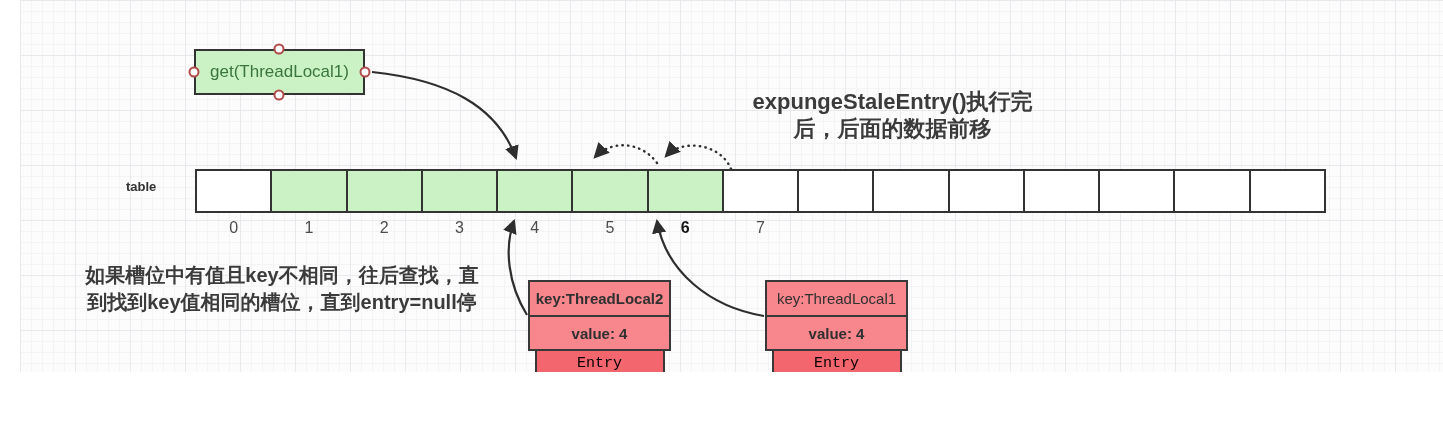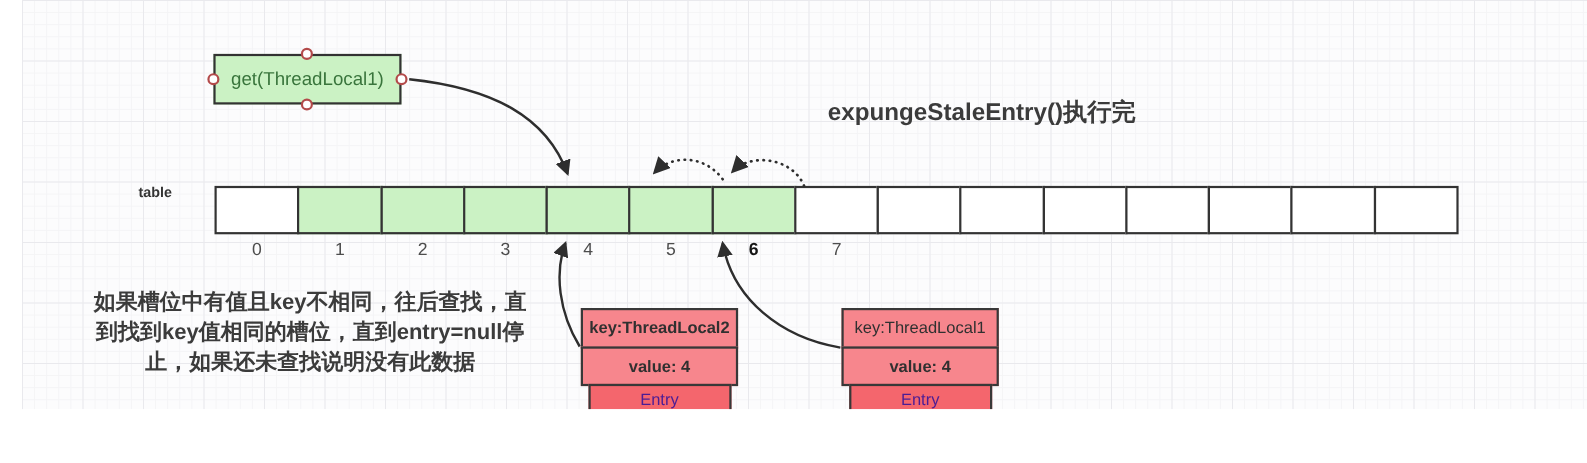--- a/index.html
+++ b/index.html
@@ -31,21 +31,21 @@
   .title {
     position:absolute; left:700px; top:88px; width:345px;
     text-align:center; font-weight:bold; font-size:22px; line-height:27px; color:#3b3b3b;
   }
   .note {
     position:absolute; left:36px; top:262px; width:452px;
     text-align:center; font-weight:bold; font-size:20px; line-height:27px; color:#3b3b3b;
   }
   
   .table-label {
-    position:absolute; left:106px; top:167px; width:50px;
+    position:absolute; left:106px; top:179px; width:50px;
     font-size:13px; font-weight:bold; color:#333; text-align:left;
   }
   .array {
     position:absolute; left:175px; top:169px; width:1131px; height:44px;
     display:flex;
   }
   .cell {
     position:relative; flex:1 1 0; height:44px; background:#ffffff;
     border:2px solid #333333; margin-left:-2px;
   }
@@ -62,21 +62,21 @@
     height:37px; background:var(--entry-pink); border:2px solid #383838;
     display:flex; align-items:center; justify-content:center;
     font-size:15px; color:#303030;
   }
   .entry-box .row.value { margin-top:-2px; height:36px; font-weight:bold;text-align:right; }
   .entry-box .row.key-bold { font-weight:bold; }
   .entry-box .tag {
     margin:-2px auto 0 auto; width:130px; height:29px;
     background:var(--entry-red); border:2px solid #383838;
     display:flex; align-items:center; justify-content:center;
-    font-size:15px; color:#4c1d95;
+    font-size:15px; color:#000000;font-family:Liberation Mono, monospace;
   }
   .entry-box-1 { left:508px; top:280px; }
   .entry-box-2 { left:745px; top:280px; }
   
   svg.overlay { position:absolute; left:0; top:0; width:1443px; height:421px; pointer-events:none; z-index:4; }
   svg.overlay path.solid { fill:none; stroke:var(--arrow); stroke-width:2.2; }
   svg.overlay path.dotted { fill:none; stroke:var(--arrow); stroke-width:2.4;
     stroke-dasharray:0.5 5.2; stroke-linecap:round; }
 </style>
 </head>
@@ -87,20 +87,21 @@
   <div class="get-box">
     <span>get(ThreadLocal1)</span>
   </div>
   <span class="handle" style="left:259px; top:49px;"></span>
   <span class="handle" style="left:259px; top:95px;"></span>
   <span class="handle" style="left:174px; top:72px;"></span>
   <span class="handle" style="left:345px; top:72px;"></span>
 
   <div class="title">
     <div>expungeStaleEntry()执行完</div>
+    <div>后，后面的数据前移</div>
   </div>
 
   <div class="table-label">table</div>
   <div class="array">
       <div class="cell">
         <div class="idx">0</div>
       </div>
       <div class="cell filled">
         <div class="idx">1</div>
       </div>
@@ -141,21 +142,20 @@
         <div class="idx"></div>
       </div>
       <div class="cell">
         <div class="idx"></div>
       </div>
     </div>
 
   <div class="note">
     <div>如果槽位中有值且key不相同，往后查找，直</div>
     <div>到找到key值相同的槽位，直到entry=null停</div>
-    <div>止，如果还未查找说明没有此数据</div>
   </div>
 
   <div class="entry-box entry-box-1">
     <div class="row key-bold">key:ThreadLocal2</div>
     <div class="row value">value: 4</div>
     <div class="tag">Entry</div>
   </div>
 
   <div class="entry-box entry-box-2">
     <div class="row">key:ThreadLocal1</div>

